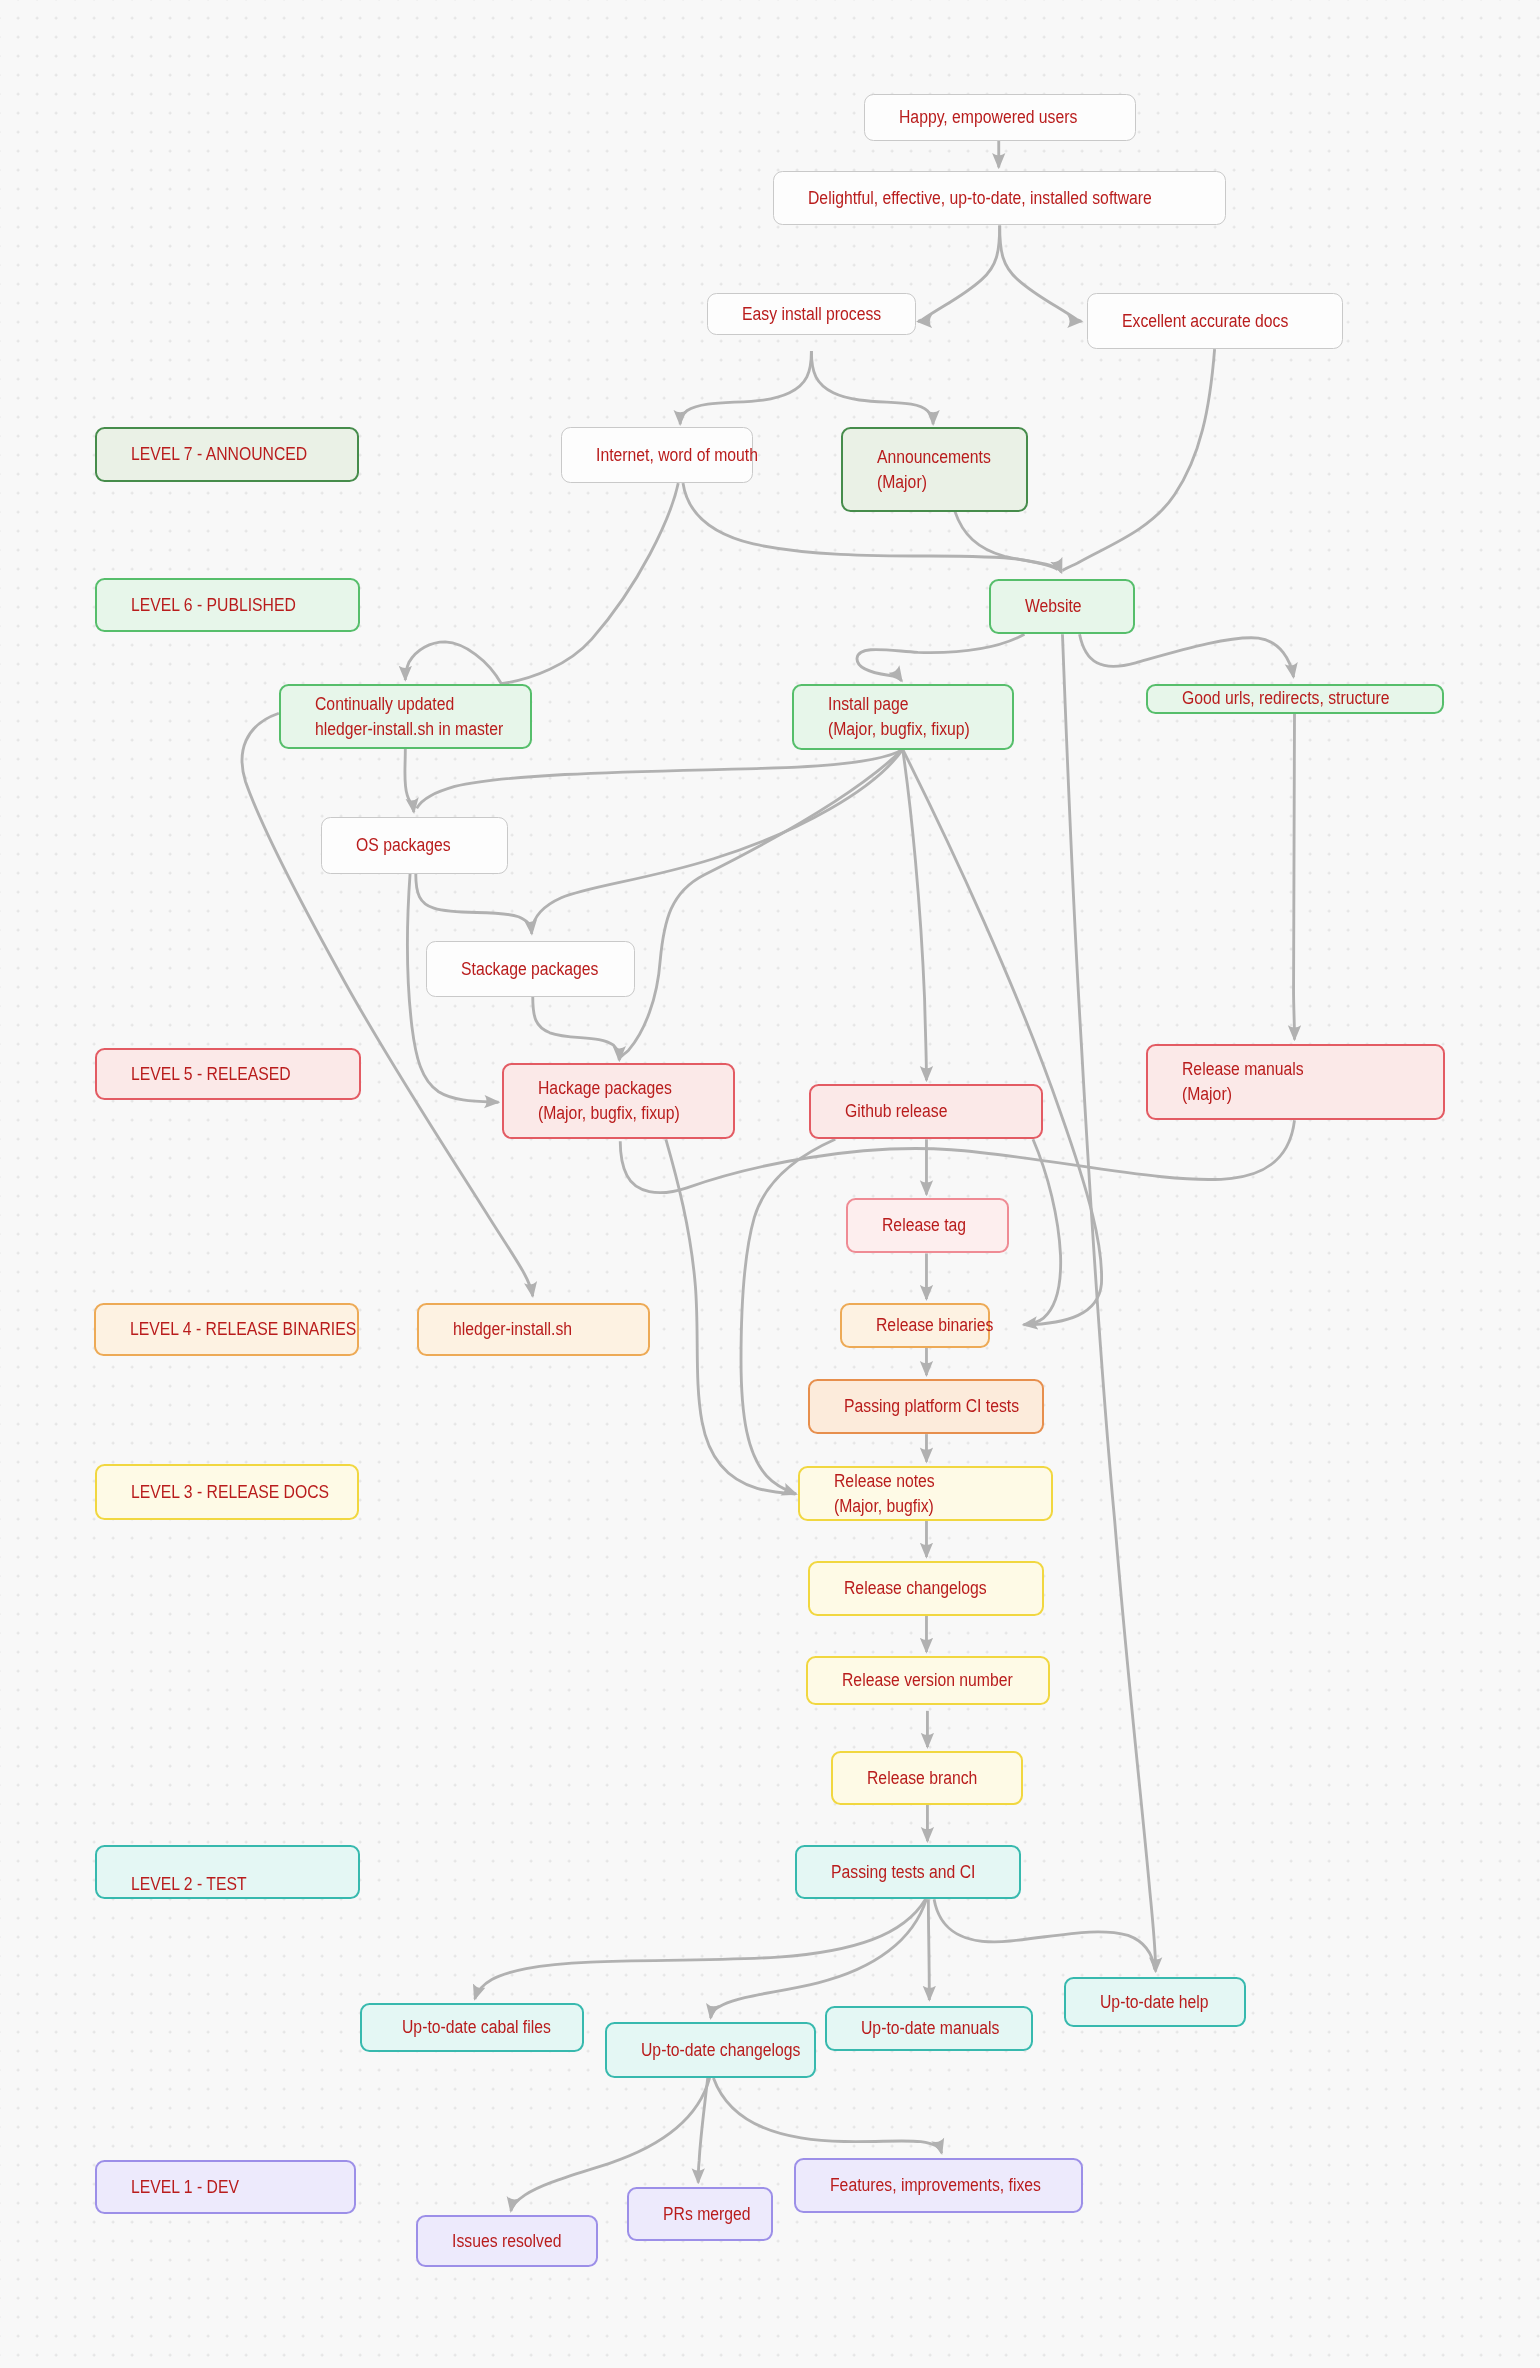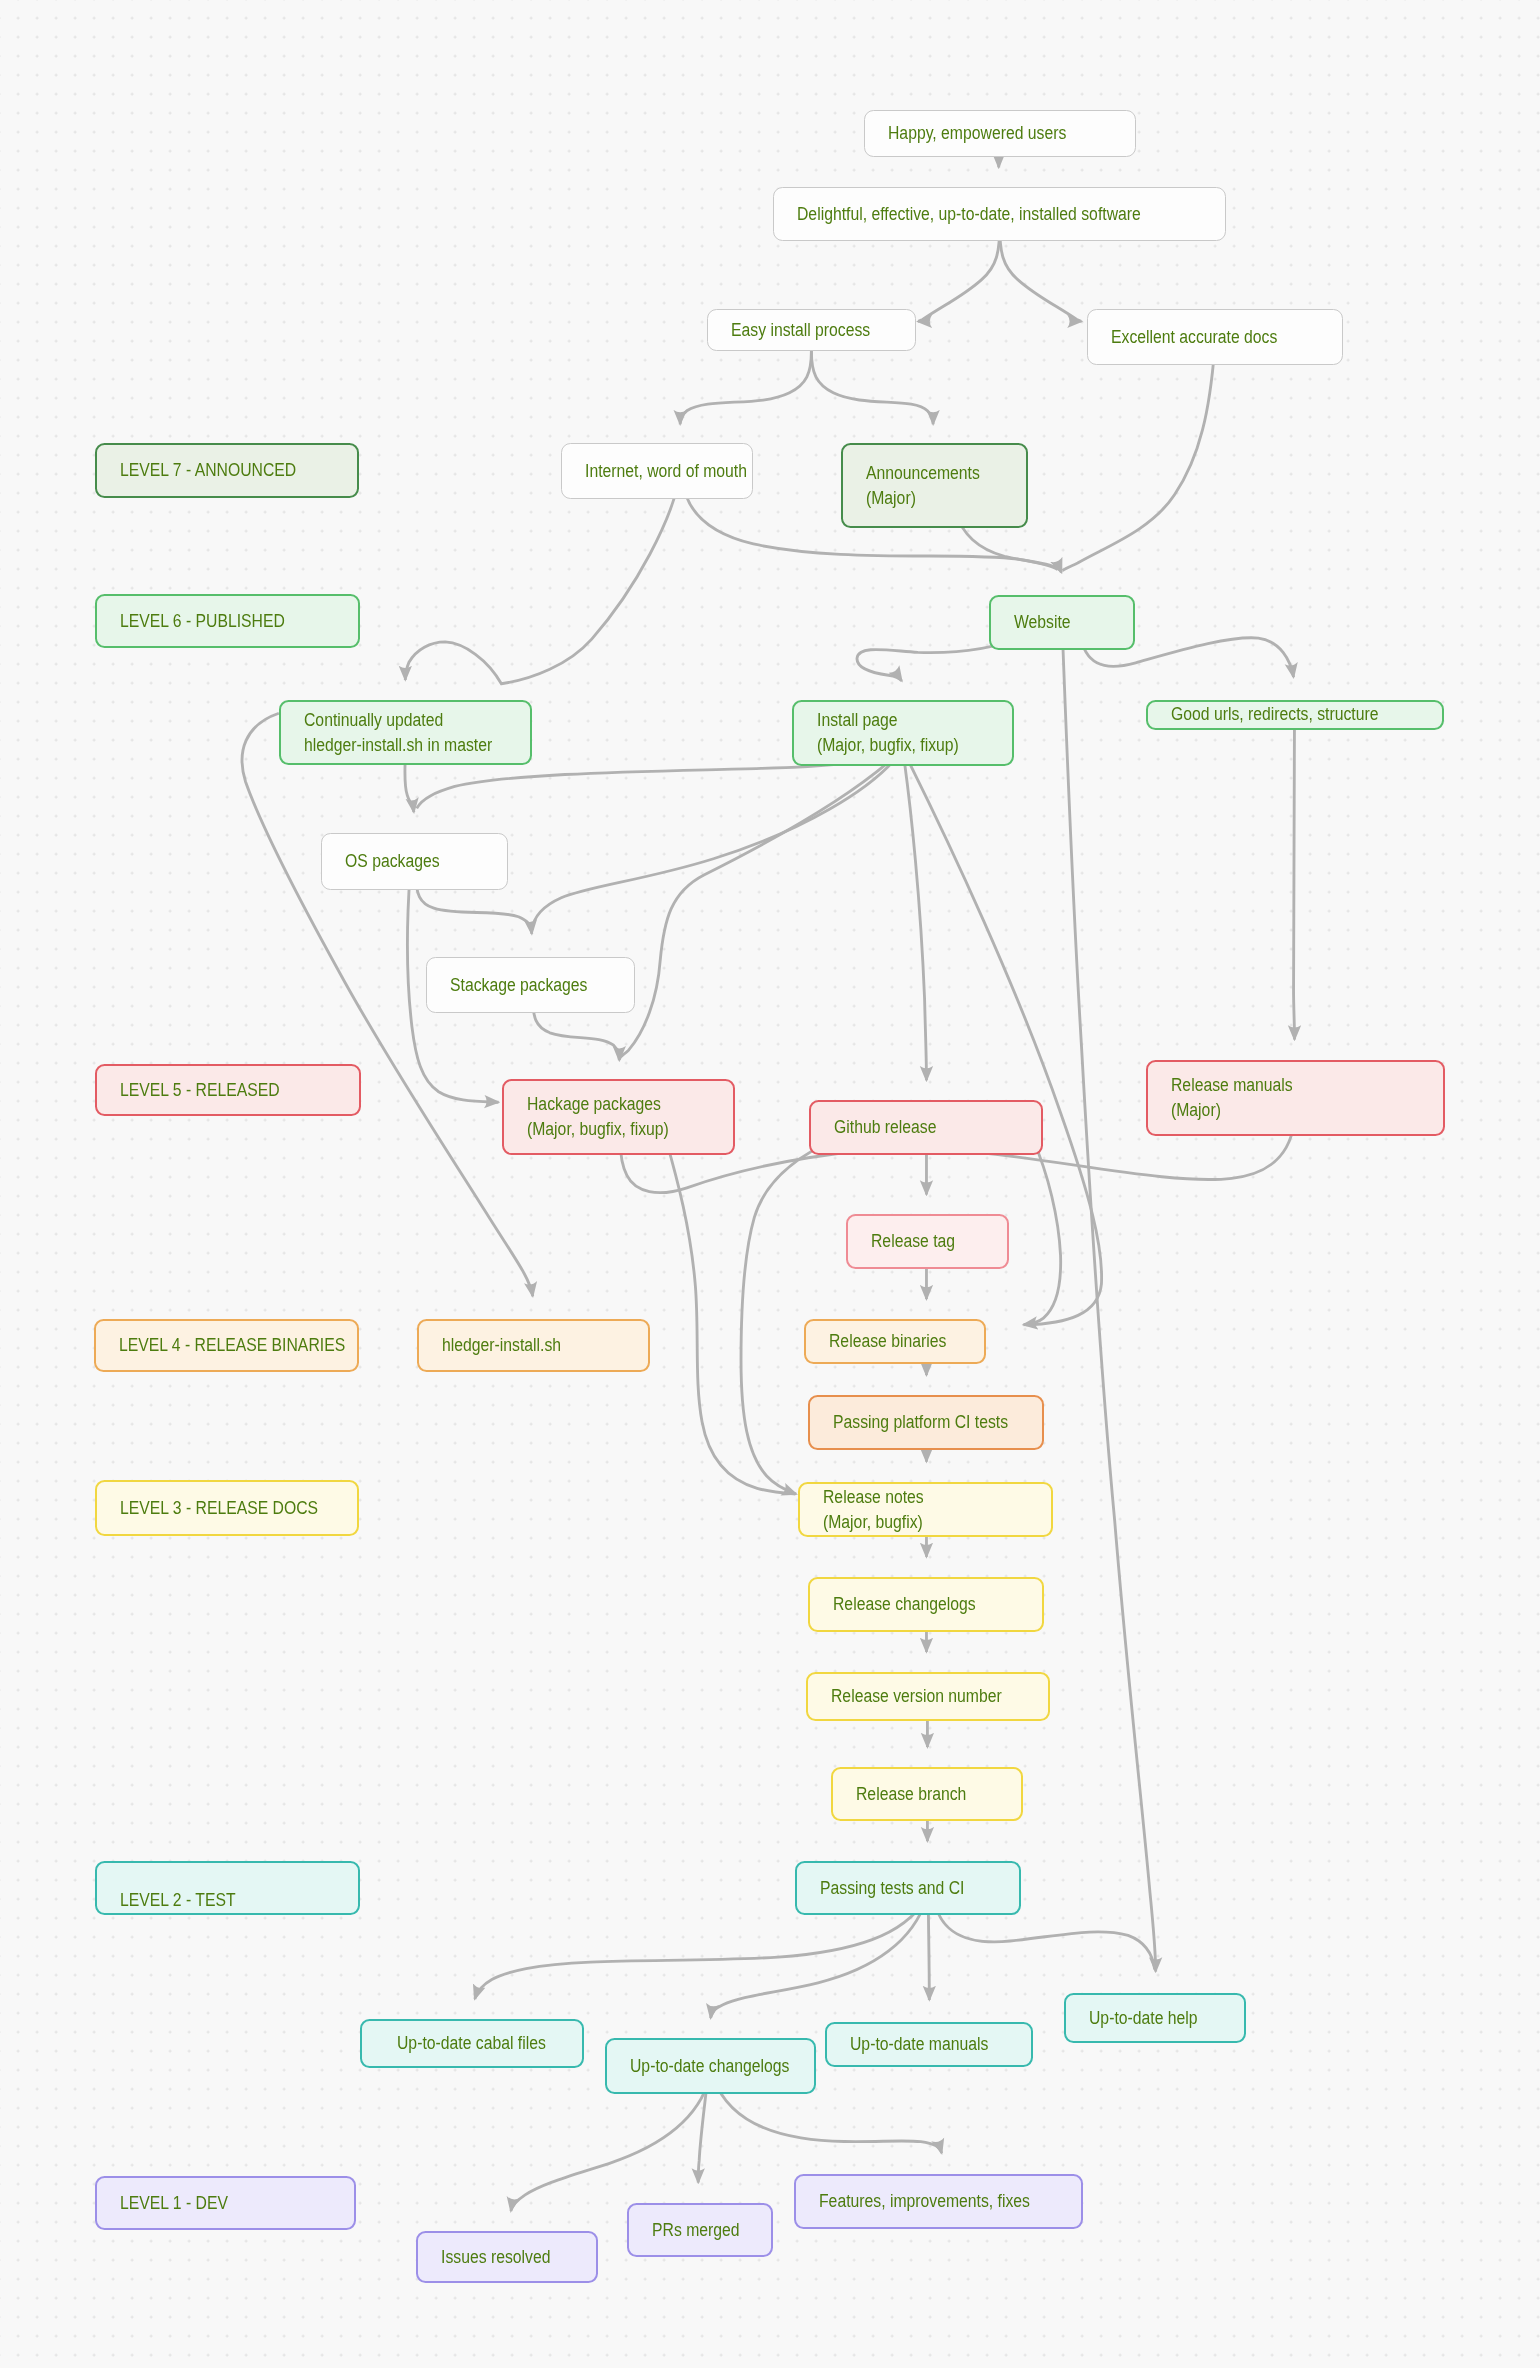--- a/index.html
+++ b/index.html
@@ -12,27 +12,26 @@
   .node{
     position:absolute;
     box-sizing:border-box;
     border-style:solid;
     border-width:1.9px;
     border-radius:9.5px;
     display:flex;
     flex-direction:column;
     justify-content:center;
     align-items:flex-start;
-    padding-left:23px;
+    padding-left:34px;
     padding-right:3.8px;
     font-size:18px;
     line-height:25px;
-    color:#4d7c0f;
+    color:#b91c1c;
     white-space:nowrap;
-    margin-top:16px;
   }
   .node span{
     display:inline-block;
     transform:scaleX(0.875);
     transform-origin:0 50%;
   }
   .edge-layer{position:absolute;left:0;top:0;}
 </style>
 </head>
 <body>
@@ -158,21 +157,21 @@
       <div class="node" style="left: 1146px; top: 1044px; width: 299px; height: 76px; background-color: rgb(251, 233, 232); border-color: rgb(227, 91, 99); border-width: 2.4px;">
         <span>Release manuals</span>
         <span>(Major)</span>
       </div>
       <div class="node" style="left: 846px; top: 1198px; width: 163px; height: 55px; background-color: rgb(253, 238, 238); border-color: rgb(239, 139, 148); border-width: 2.4px;">
         <span>Release tag</span>
       </div>
       <div class="node" style="left: 417px; top: 1303px; width: 233px; height: 53px; background-color: rgb(253, 242, 226); border-color: rgb(237, 170, 86); border-width: 2.4px;">
         <span>hledger-install.sh</span>
       </div>
-      <div class="node" style="left: 804px; top: 1303px; width: 182px; height: 45px; background-color: rgb(253, 242, 226); border-color: rgb(237, 170, 86); border-width: 2.4px;">
+      <div class="node" style="left: 840px; top: 1303px; width: 150px; height: 45px; background-color: rgb(253, 242, 226); border-color: rgb(237, 170, 86); border-width: 2.4px;">
         <span>Release binaries</span>
       </div>
       <div class="node" style="left: 808px; top: 1379px; width: 236px; height: 55px; background-color: rgb(252, 235, 219); border-color: rgb(231, 143, 77); border-width: 2.4px;">
         <span>Passing platform CI tests</span>
       </div>
       <div class="node" style="left: 798px; top: 1466px; width: 255px; height: 55px; background-color: rgb(254, 250, 230); border-color: rgb(241, 215, 64); border-width: 2.4px;">
         <span>Release notes</span>
         <span>(Major, bugfix)</span>
       </div>
       <div class="node" style="left: 808px; top: 1561px; width: 236px; height: 55px; background-color: rgb(254, 250, 230); border-color: rgb(241, 215, 64); border-width: 2.4px;">

